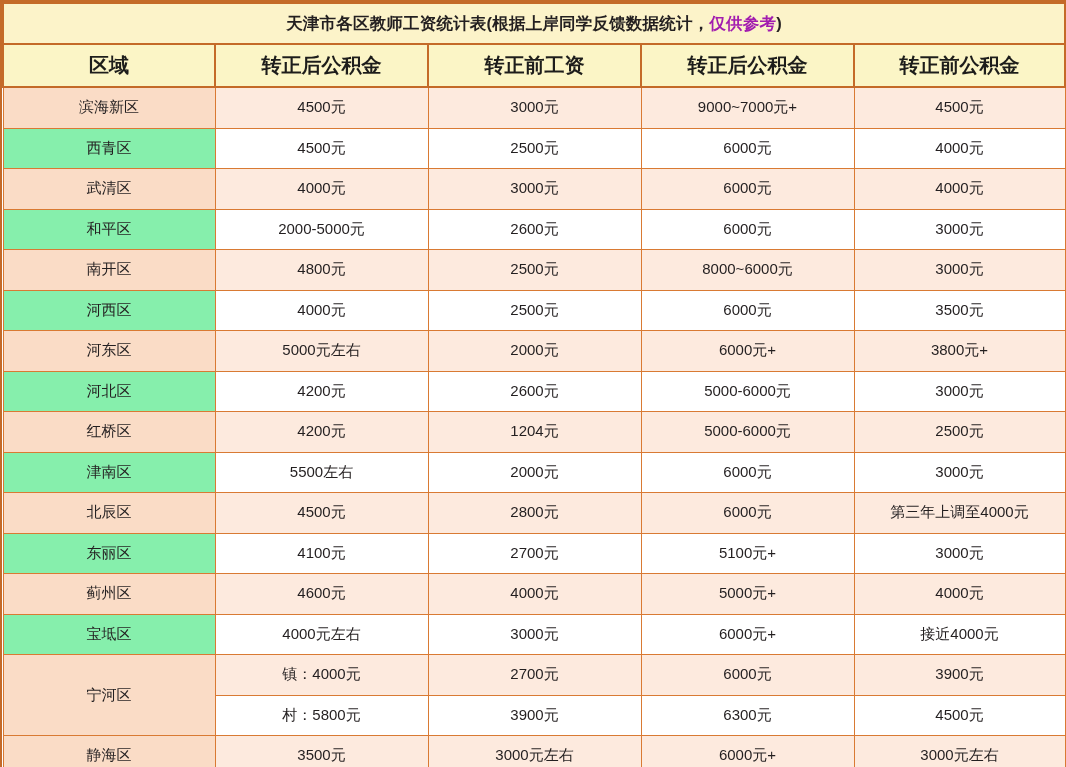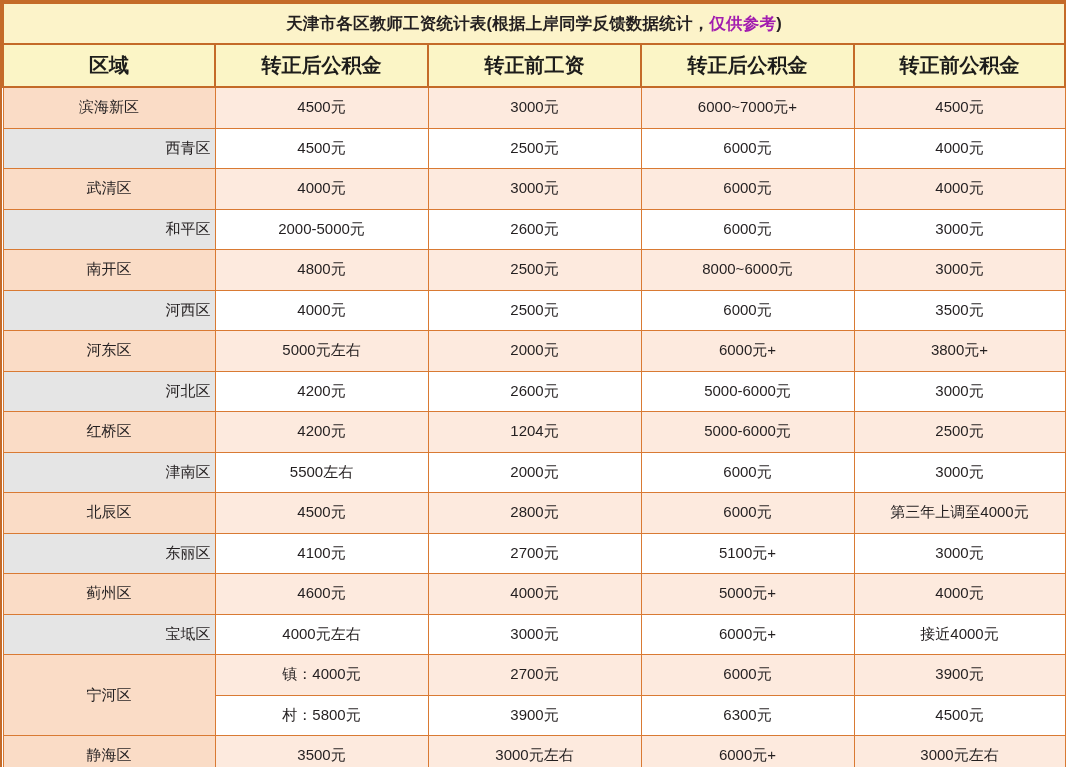--- a/index.html
+++ b/index.html
@@ -60,21 +60,21 @@
     font-size: 15px;
     color: #231f20;
     height: 39.5px;
     padding: 0 4px;
     white-space: nowrap;
     overflow: hidden;
   }
   tbody tr.odd td { background: #fdeade; margin-left: 13px; }
   tbody tr.even td { background: #ffffff; }
   tbody tr.odd td.region { background: #fadcc6; }
-  tbody tr.even td.region { background: #e5e5e5; text-align: right; }
+  tbody tr.even td.region { background: #86efac; }
   td.region {
     font-weight: normal;
   }
   td.region-merged {
     background: #fadcc6 !important;
   }
 </style>
 </head>
 <body>
 
@@ -97,21 +97,21 @@
         <td>转正前工资</td>
         <td>转正后公积金</td>
         <td>转正前公积金</td>
       </tr>
     </thead>
     <tbody>
         <tr class="odd">
           <td class="region">滨海新区</td>
           <td>4500元</td>
           <td>3000元</td>
-          <td>6000~7000元+</td>
+          <td>9000~7000元+</td>
           <td>4500元</td>
         </tr>
         <tr class="even">
           <td class="region">西青区</td>
           <td>4500元</td>
           <td>2500元</td>
           <td>6000元</td>
           <td>4000元</td>
         </tr>
         <tr class="odd">

